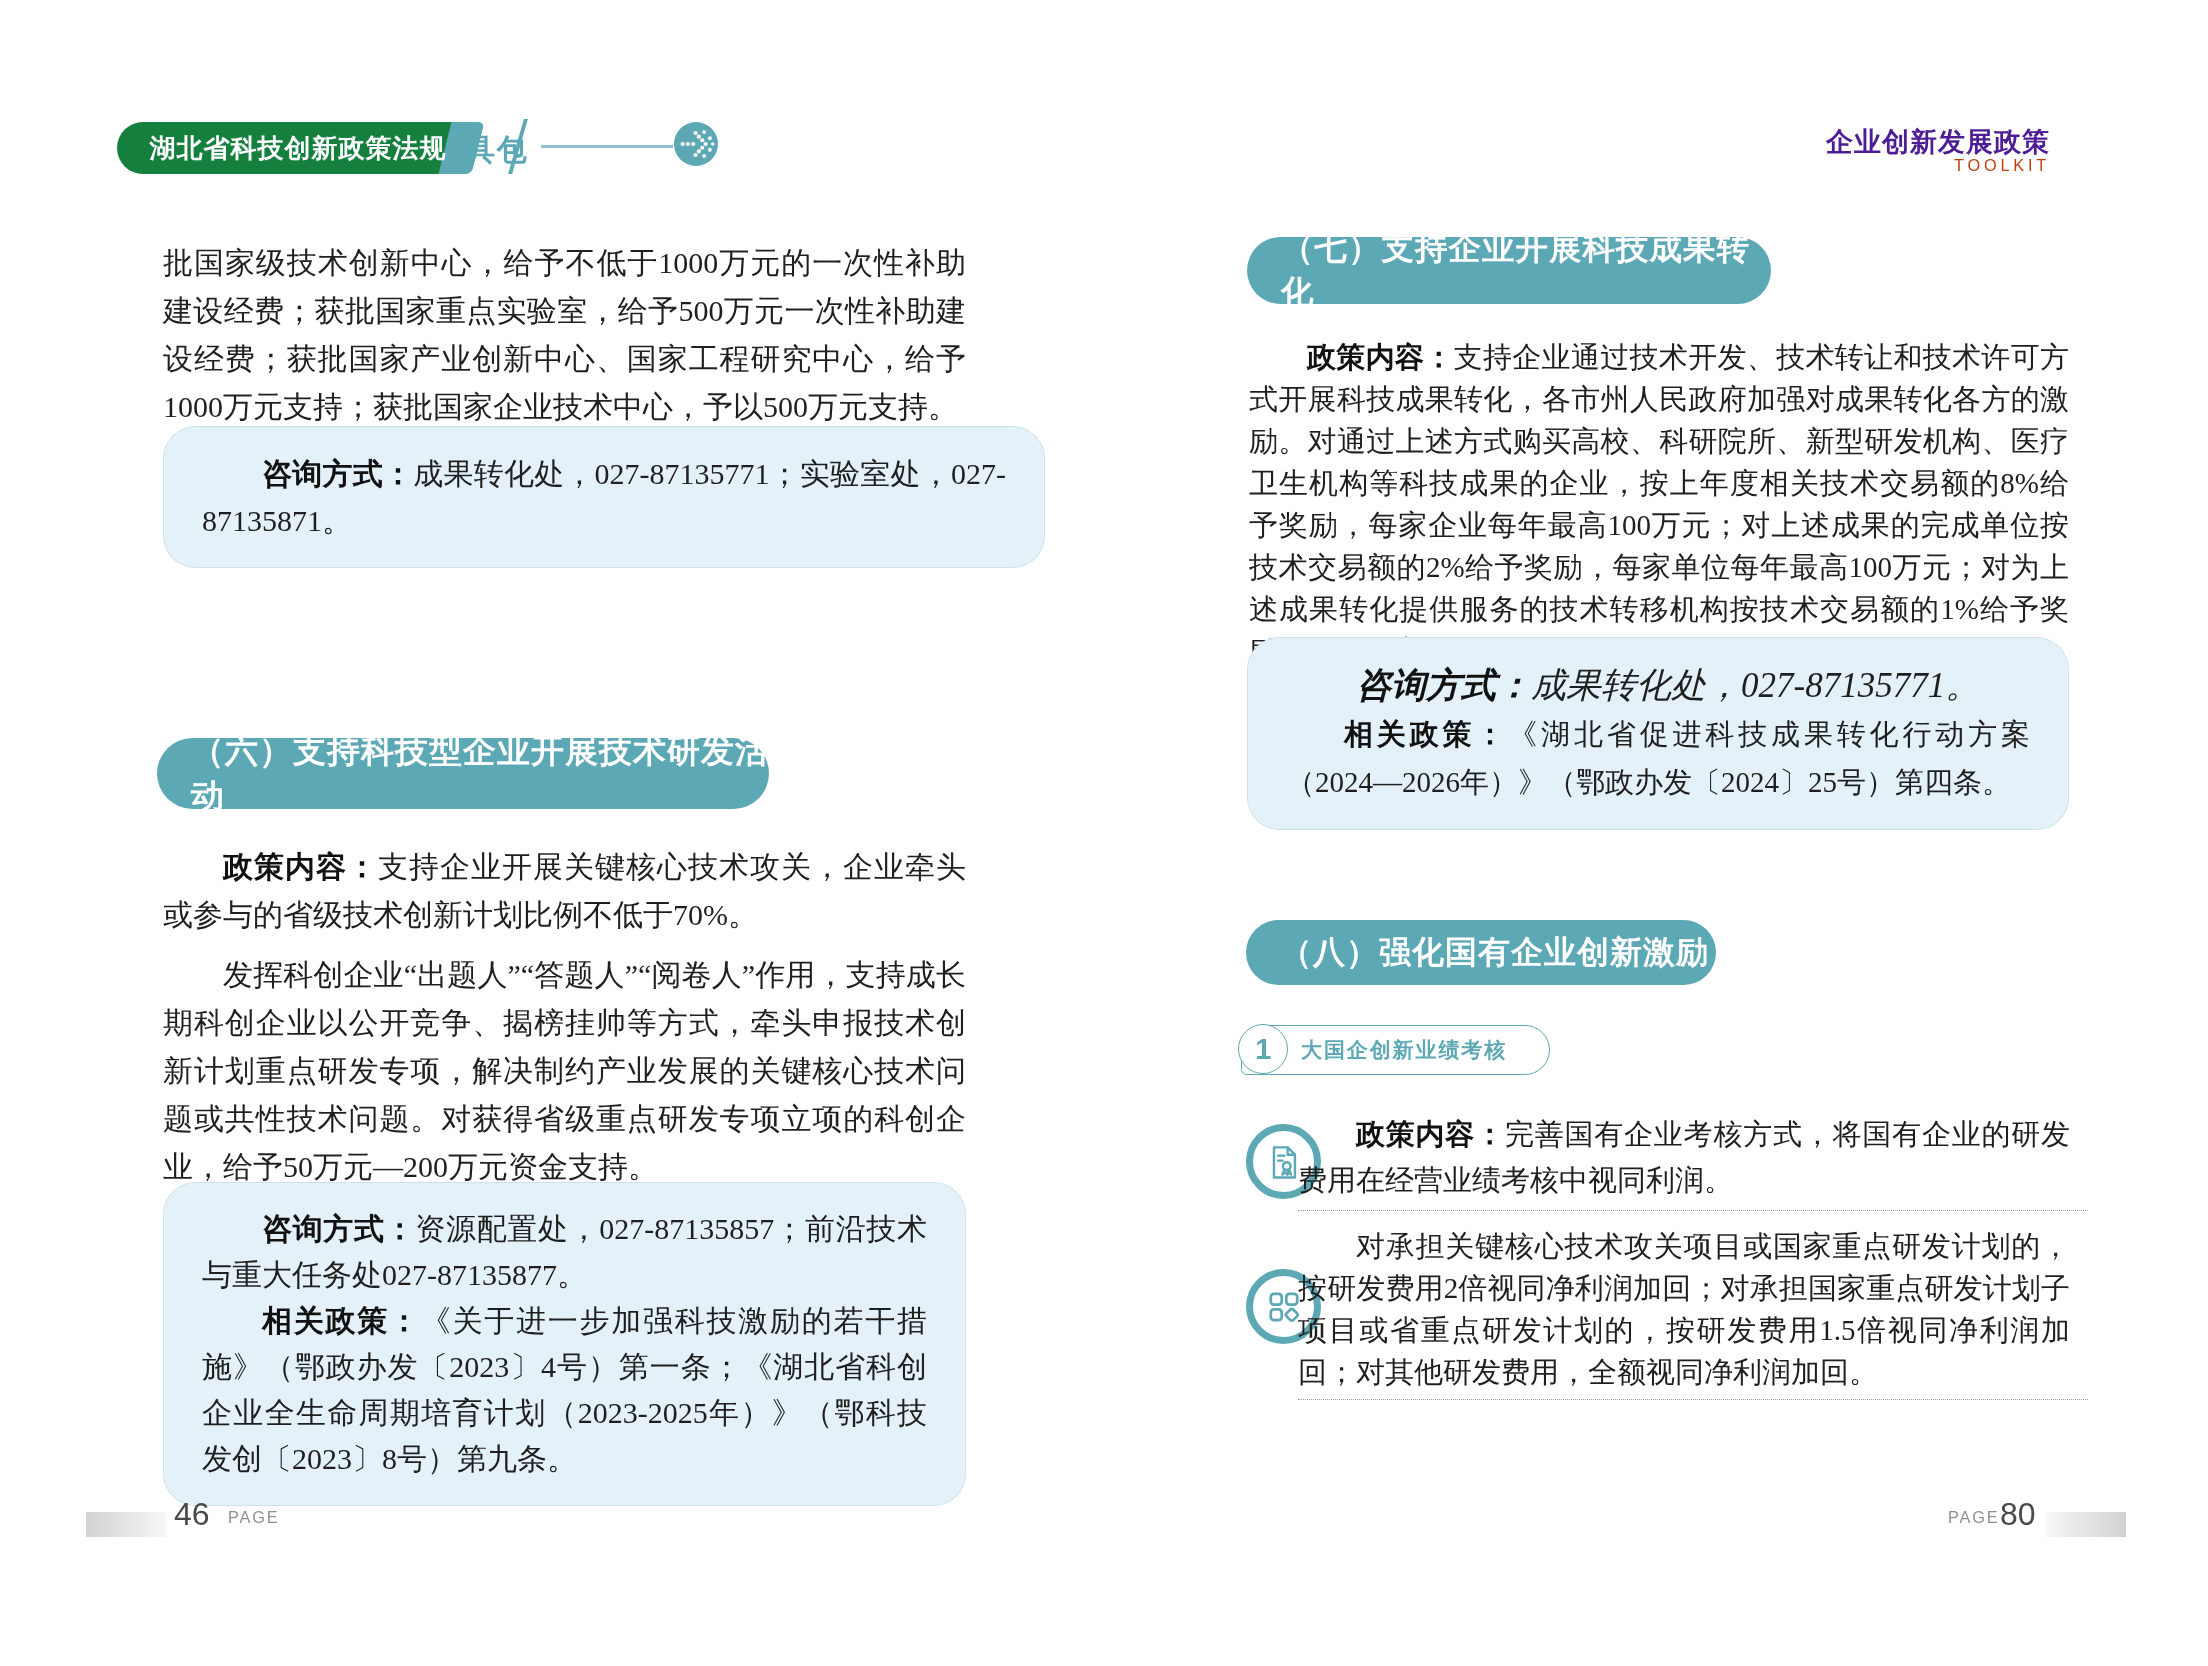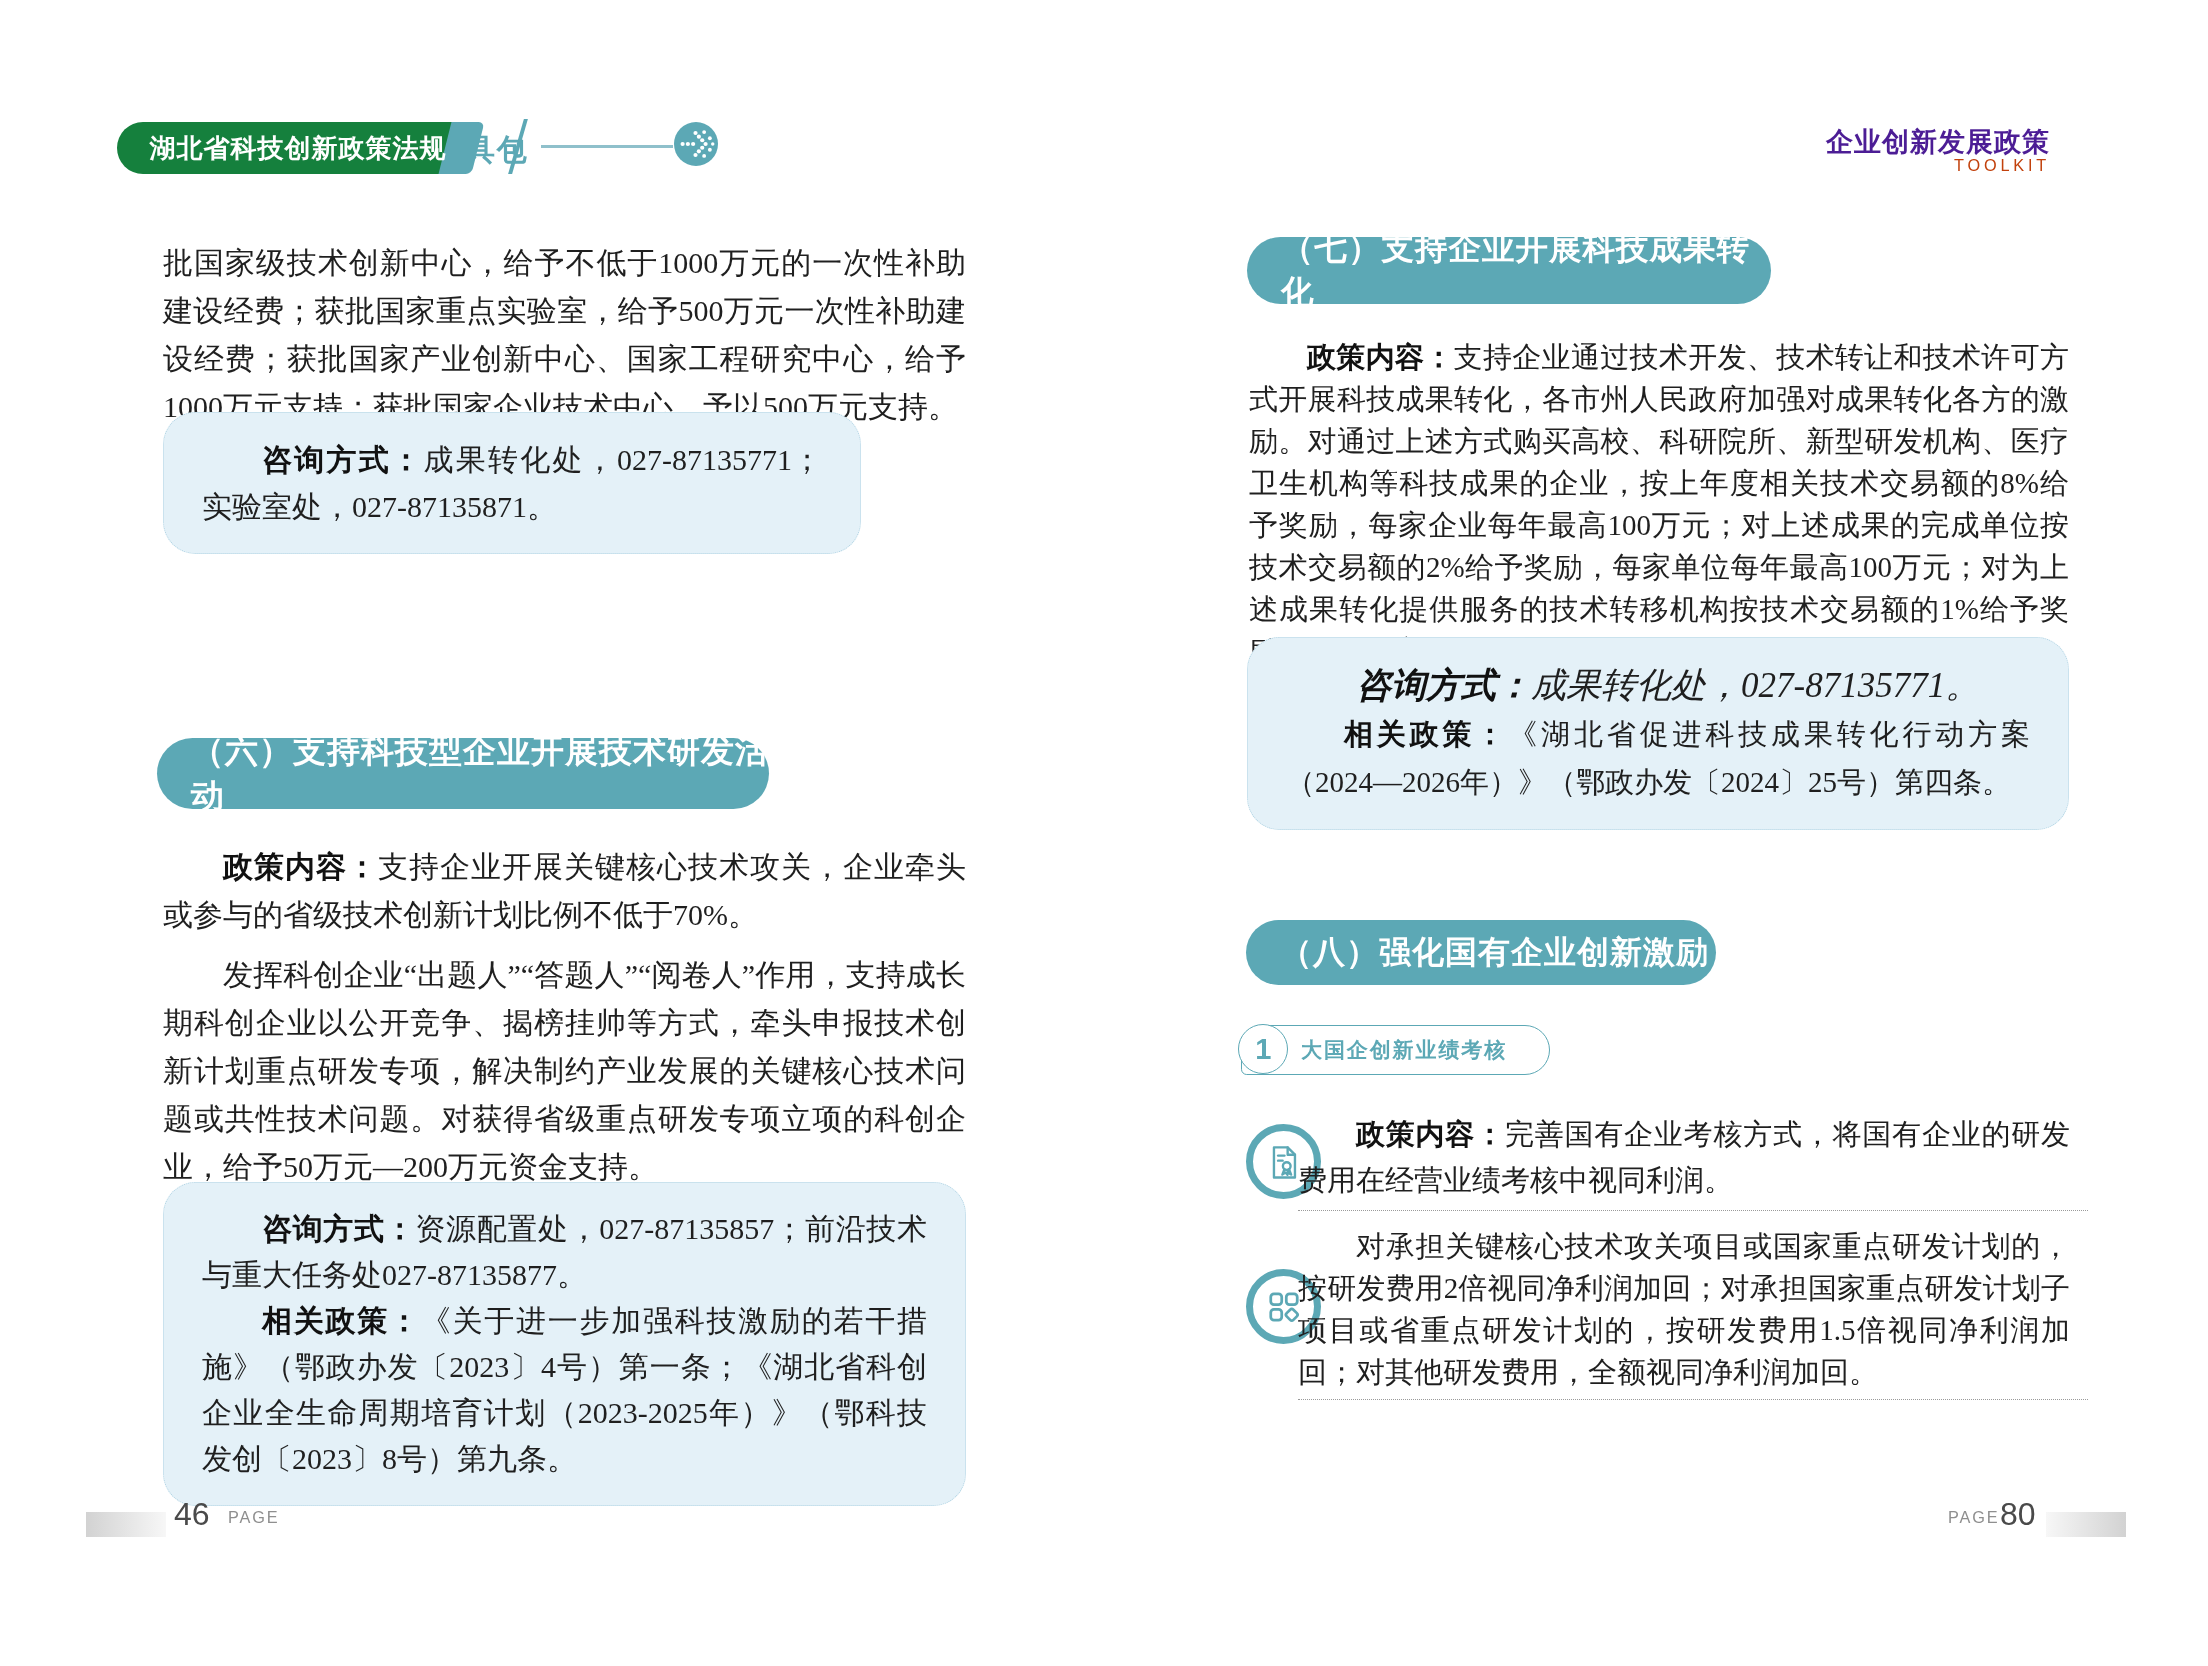--- a/index.html
+++ b/index.html
@@ -117,21 +117,21 @@
         <circle cx="37.5" cy="29" r="2"></circle>
           <circle cx="31.5" cy="35.5" r="2"></circle>
       </g>
     </svg>
   </div>
   <div class="right-title">企业创新发展政策</div>
   <div class="right-subtitle">TOOLKIT</div>
 
   <p class="para" style="left:163px;top:239px;width:803px;">批国家级技术创新中心，给予不低于1000万元的一次性补助建设经费；获批国家重点实验室，给予500万元一次性补助建设经费；获批国家产业创新中心、国家工程研究中心，给予1000万元支持；获批国家企业技术中心，予以500万元支持。</p>
 
-  <div class="box" style="left:163px;top:412px;width:698px;">
+  <div class="box" style="left:163px;top:426px;width:882px;">
     <p><b class="lbl">咨询方式：</b><span>成果转化处，027-87135771；实验室处，027-87135871。</span></p>
   </div>
 
   <div class="pill" style="left:157px;top:738px;width:612px;height:71px;font-size:33px;">
     <span>（六）支持科技型企业开展技术研发活动</span>
   </div>
 
   <p class="para indent" style="left:163px;top:843px;width:803px;"><b class="lbl">政策内容：</b><span>支持企业开展关键核心技术攻关，企业牵头或参与的省级技术创新计划比例不低于70%。</span></p>
 
   <p class="para indent" style="left:163px;top:951px;width:803px;">发挥科创企业“出题人”“答题人”“阅卷人”作用，支持成长期科创企业以公开竞争、揭榜挂帅等方式，牵头申报技术创新计划重点研发专项，解决制约产业发展的关键核心技术问题或共性技术问题。对获得省级重点研发专项立项的科创企业，给予50万元—200万元资金支持。</p>

